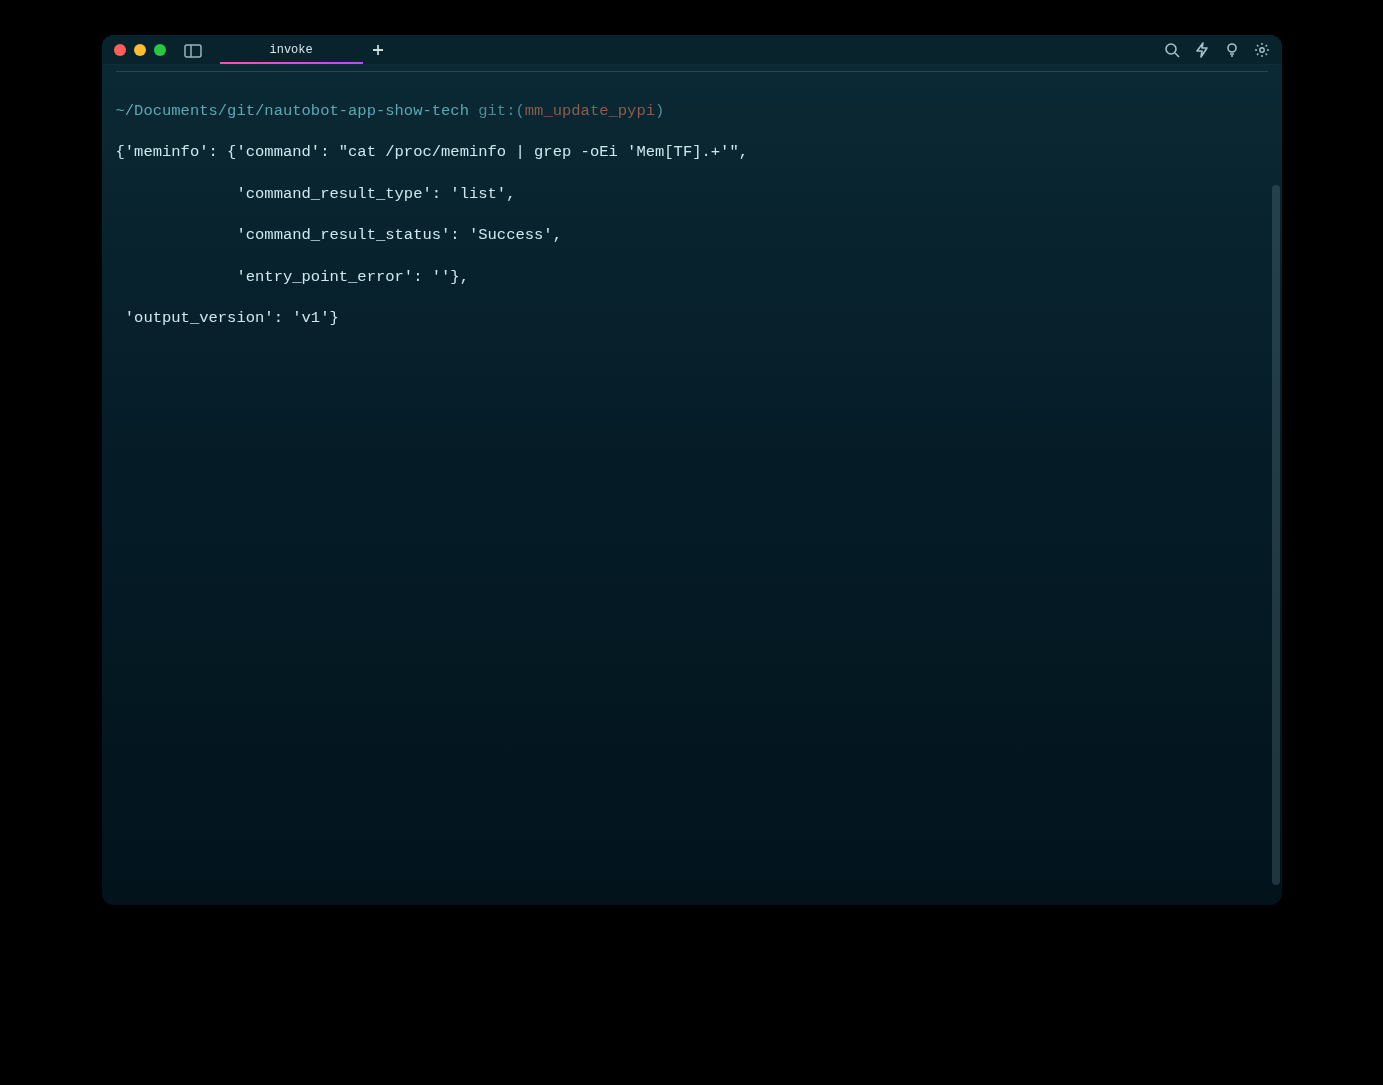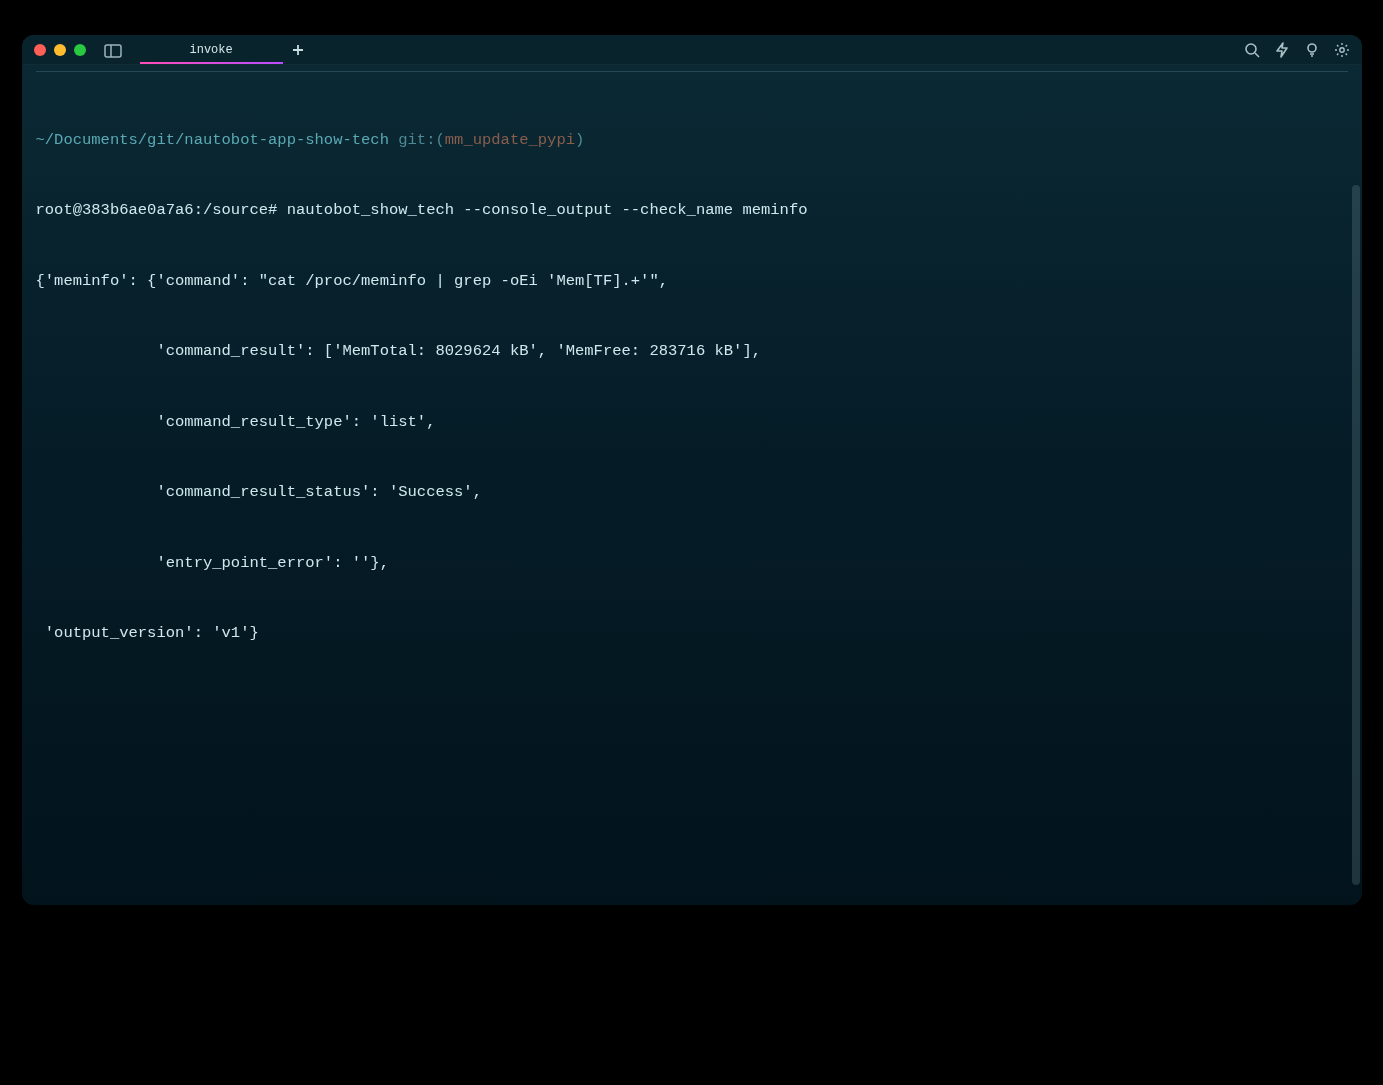--- a/index.html
+++ b/index.html
@@ -11,21 +11,21 @@
     background: #000;
     width: 1383px;
     height: 1085px;
     font-family: 'Menlo', 'Monaco', 'Courier New', monospace;
     display: flex;
     align-items: flex-start;
     justify-content: center;
     padding-top: 35px;
   }
   .window {
-    width: 1340px;
+    width: 1180px;
     height: 870px;
     background: linear-gradient(180deg, #0b2a35 0%, #061e29 40%, #02131c 100%);
     border-radius: 12px;
     overflow: hidden;
     box-shadow: 0 20px 60px rgba(0,0,0,0.6);
     display: flex;
     flex-direction: column;
     position: relative;
   }
   .titlebar {
@@ -112,21 +112,21 @@
   .terminal-body {
     flex: 1;
     padding: 8px 14px 14px 14px;
     overflow-y: auto;
     font-size: 15.5px;
     line-height: 1.34;
     color: #cfe8ee;
     white-space: pre;
     position: relative;
   }
-  .line { white-space: pre; margin-top: 29px; }
+  .line { white-space: pre; }
   .prompt-path { color: #5aa9b4; }
   .prompt-git { color: #4e8a94; }
   .prompt-branch { color: #8a5e4e; }
   .bold-white { color: #e6f7fc; font-weight: 700; }
   .normal { color: #cfe8ee; }
   .cursor-block {
     display: inline-block;
     width: 10px;
     height: 18px;
     background: #6a7fd4;
@@ -196,23 +196,21 @@
           <path d="M8 1v2M8 13v2M1 8h2M13 8h2M3 3l1.4 1.4M11.6 11.6L13 13M13 3l-1.4 1.4M4.4 11.6L3 13"></path>
         </svg>
       </div>
     </div>
   </div>
 
   <div class="divider"></div>
 
   <div class="terminal-body">
 <div class="line"><span class="prompt-path">~/Documents/git/nautobot-app-show-tech</span><span class="prompt-git"> git:(</span><span class="prompt-branch">mm_update_pypi</span><span class="prompt-git">)</span></div>
-<div class="line normal">root@383b6ae0a7a6:/source# nautobot_show_tech --console_output --check_name meminfo</div>
 <div class="line normal">{'meminfo': {'command': "cat /proc/meminfo | grep -oEi 'Mem[TF].+'",</div>
-<div class="line normal">             'command_result': ['MemTotal: 8029624 kB', 'MemFree: 283716 kB'],</div>
 <div class="line normal">             'command_result_type': 'list',</div>
 <div class="line normal">             'command_result_status': 'Success',</div>
 <div class="line normal">             'entry_point_error': ''},</div>
 <div class="line normal"> 'output_version': 'v1'}</div>
   </div>
 
   <div class="scrollbar-thumb"></div>
 
 </div>
 

